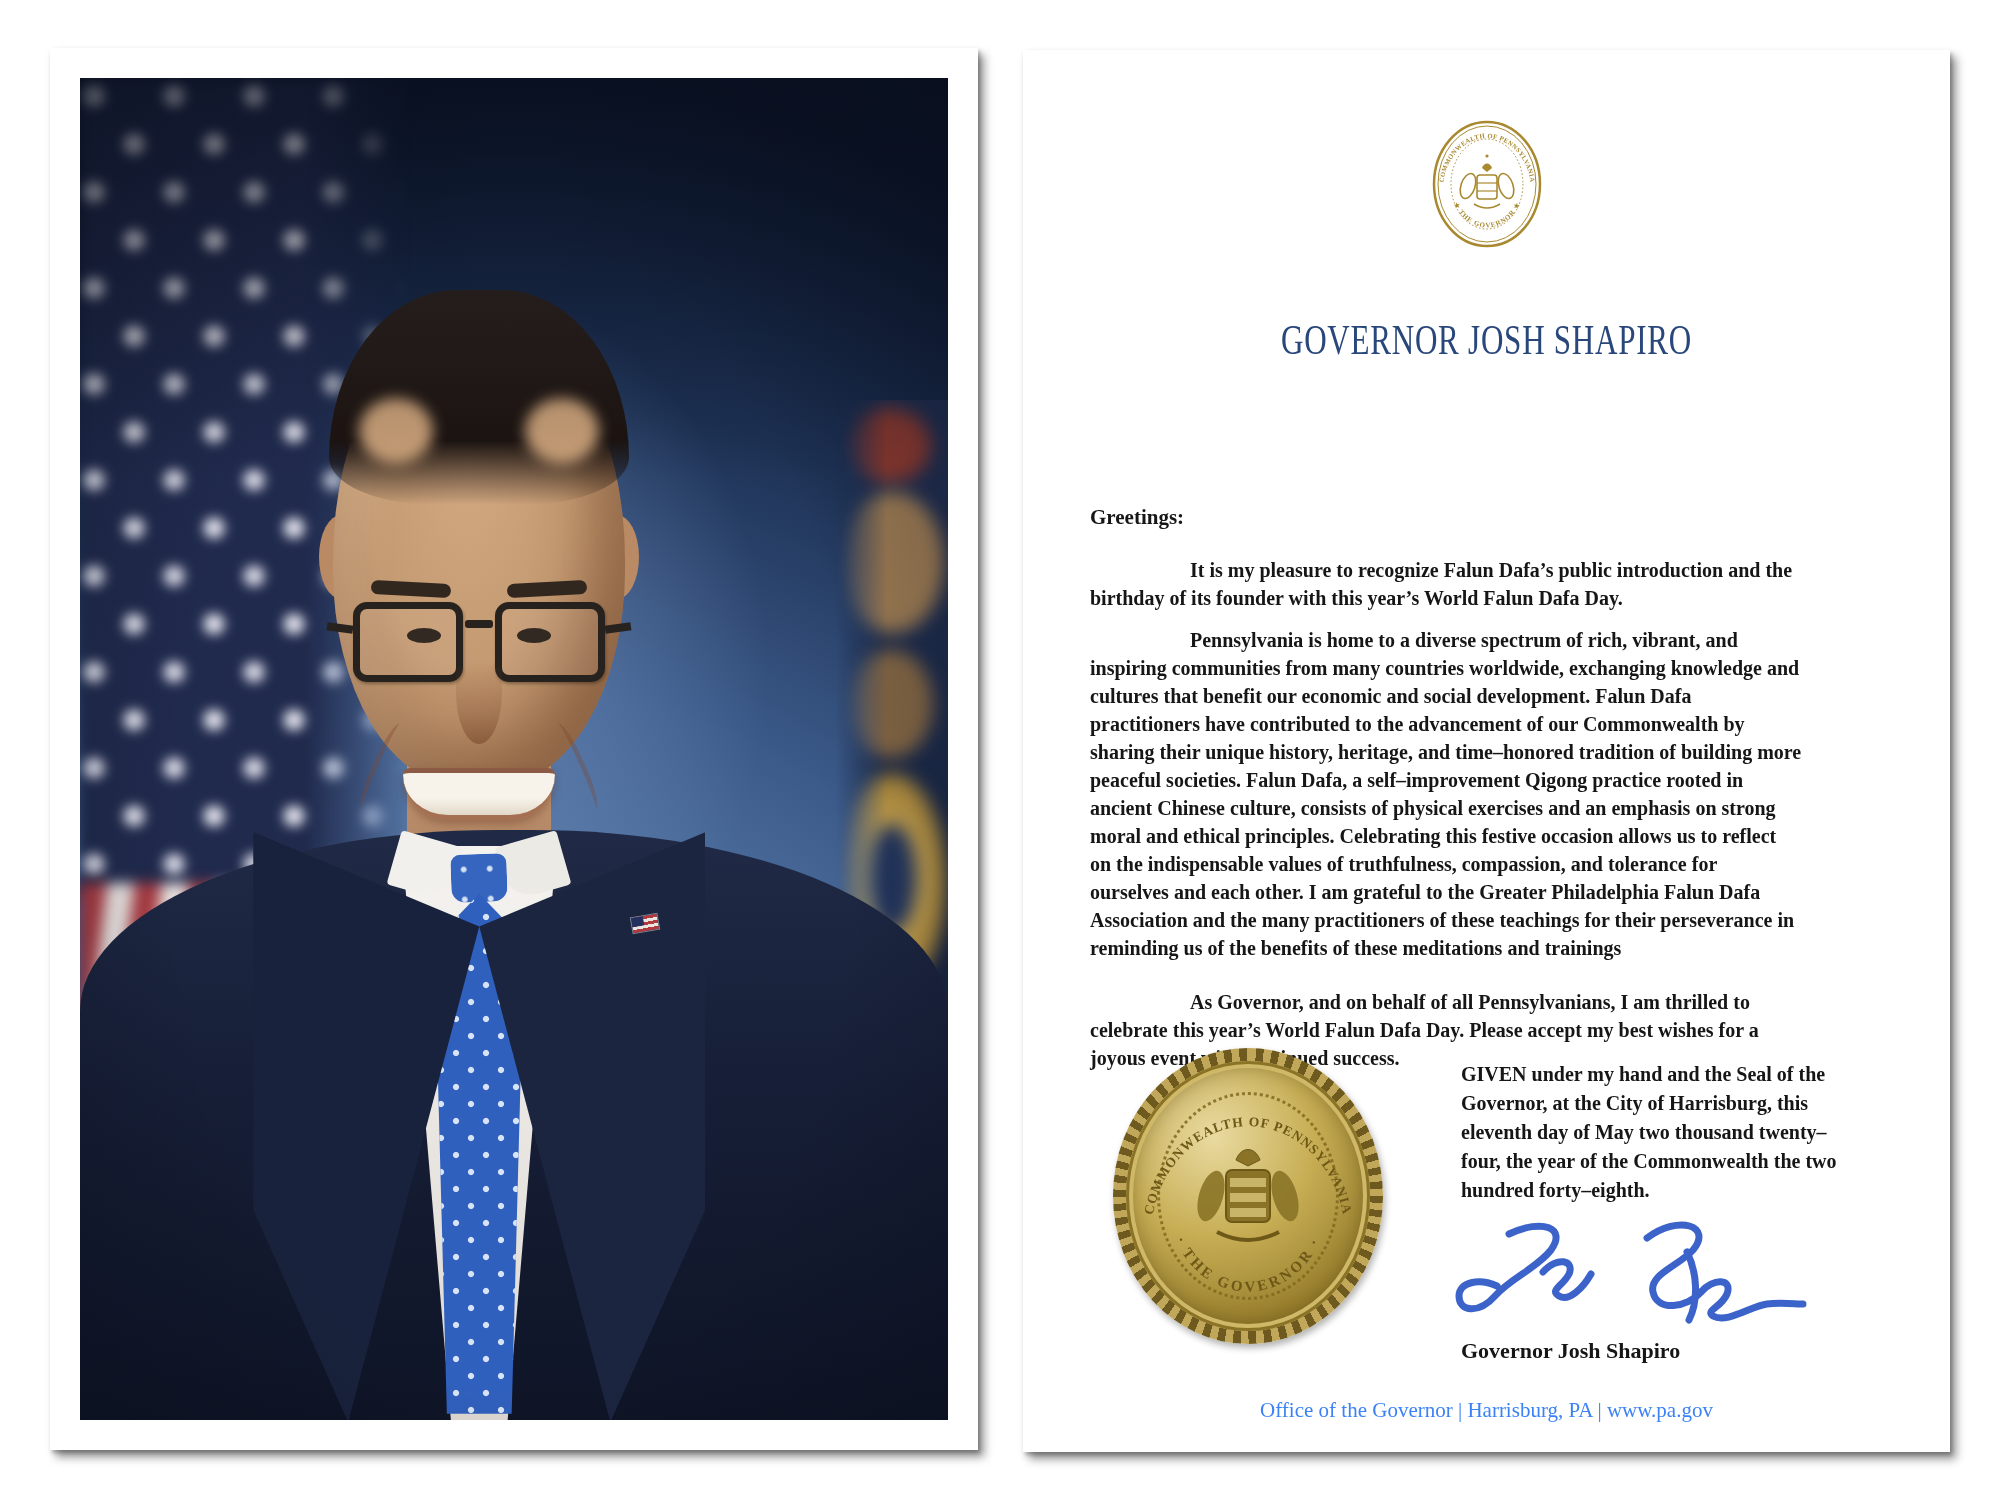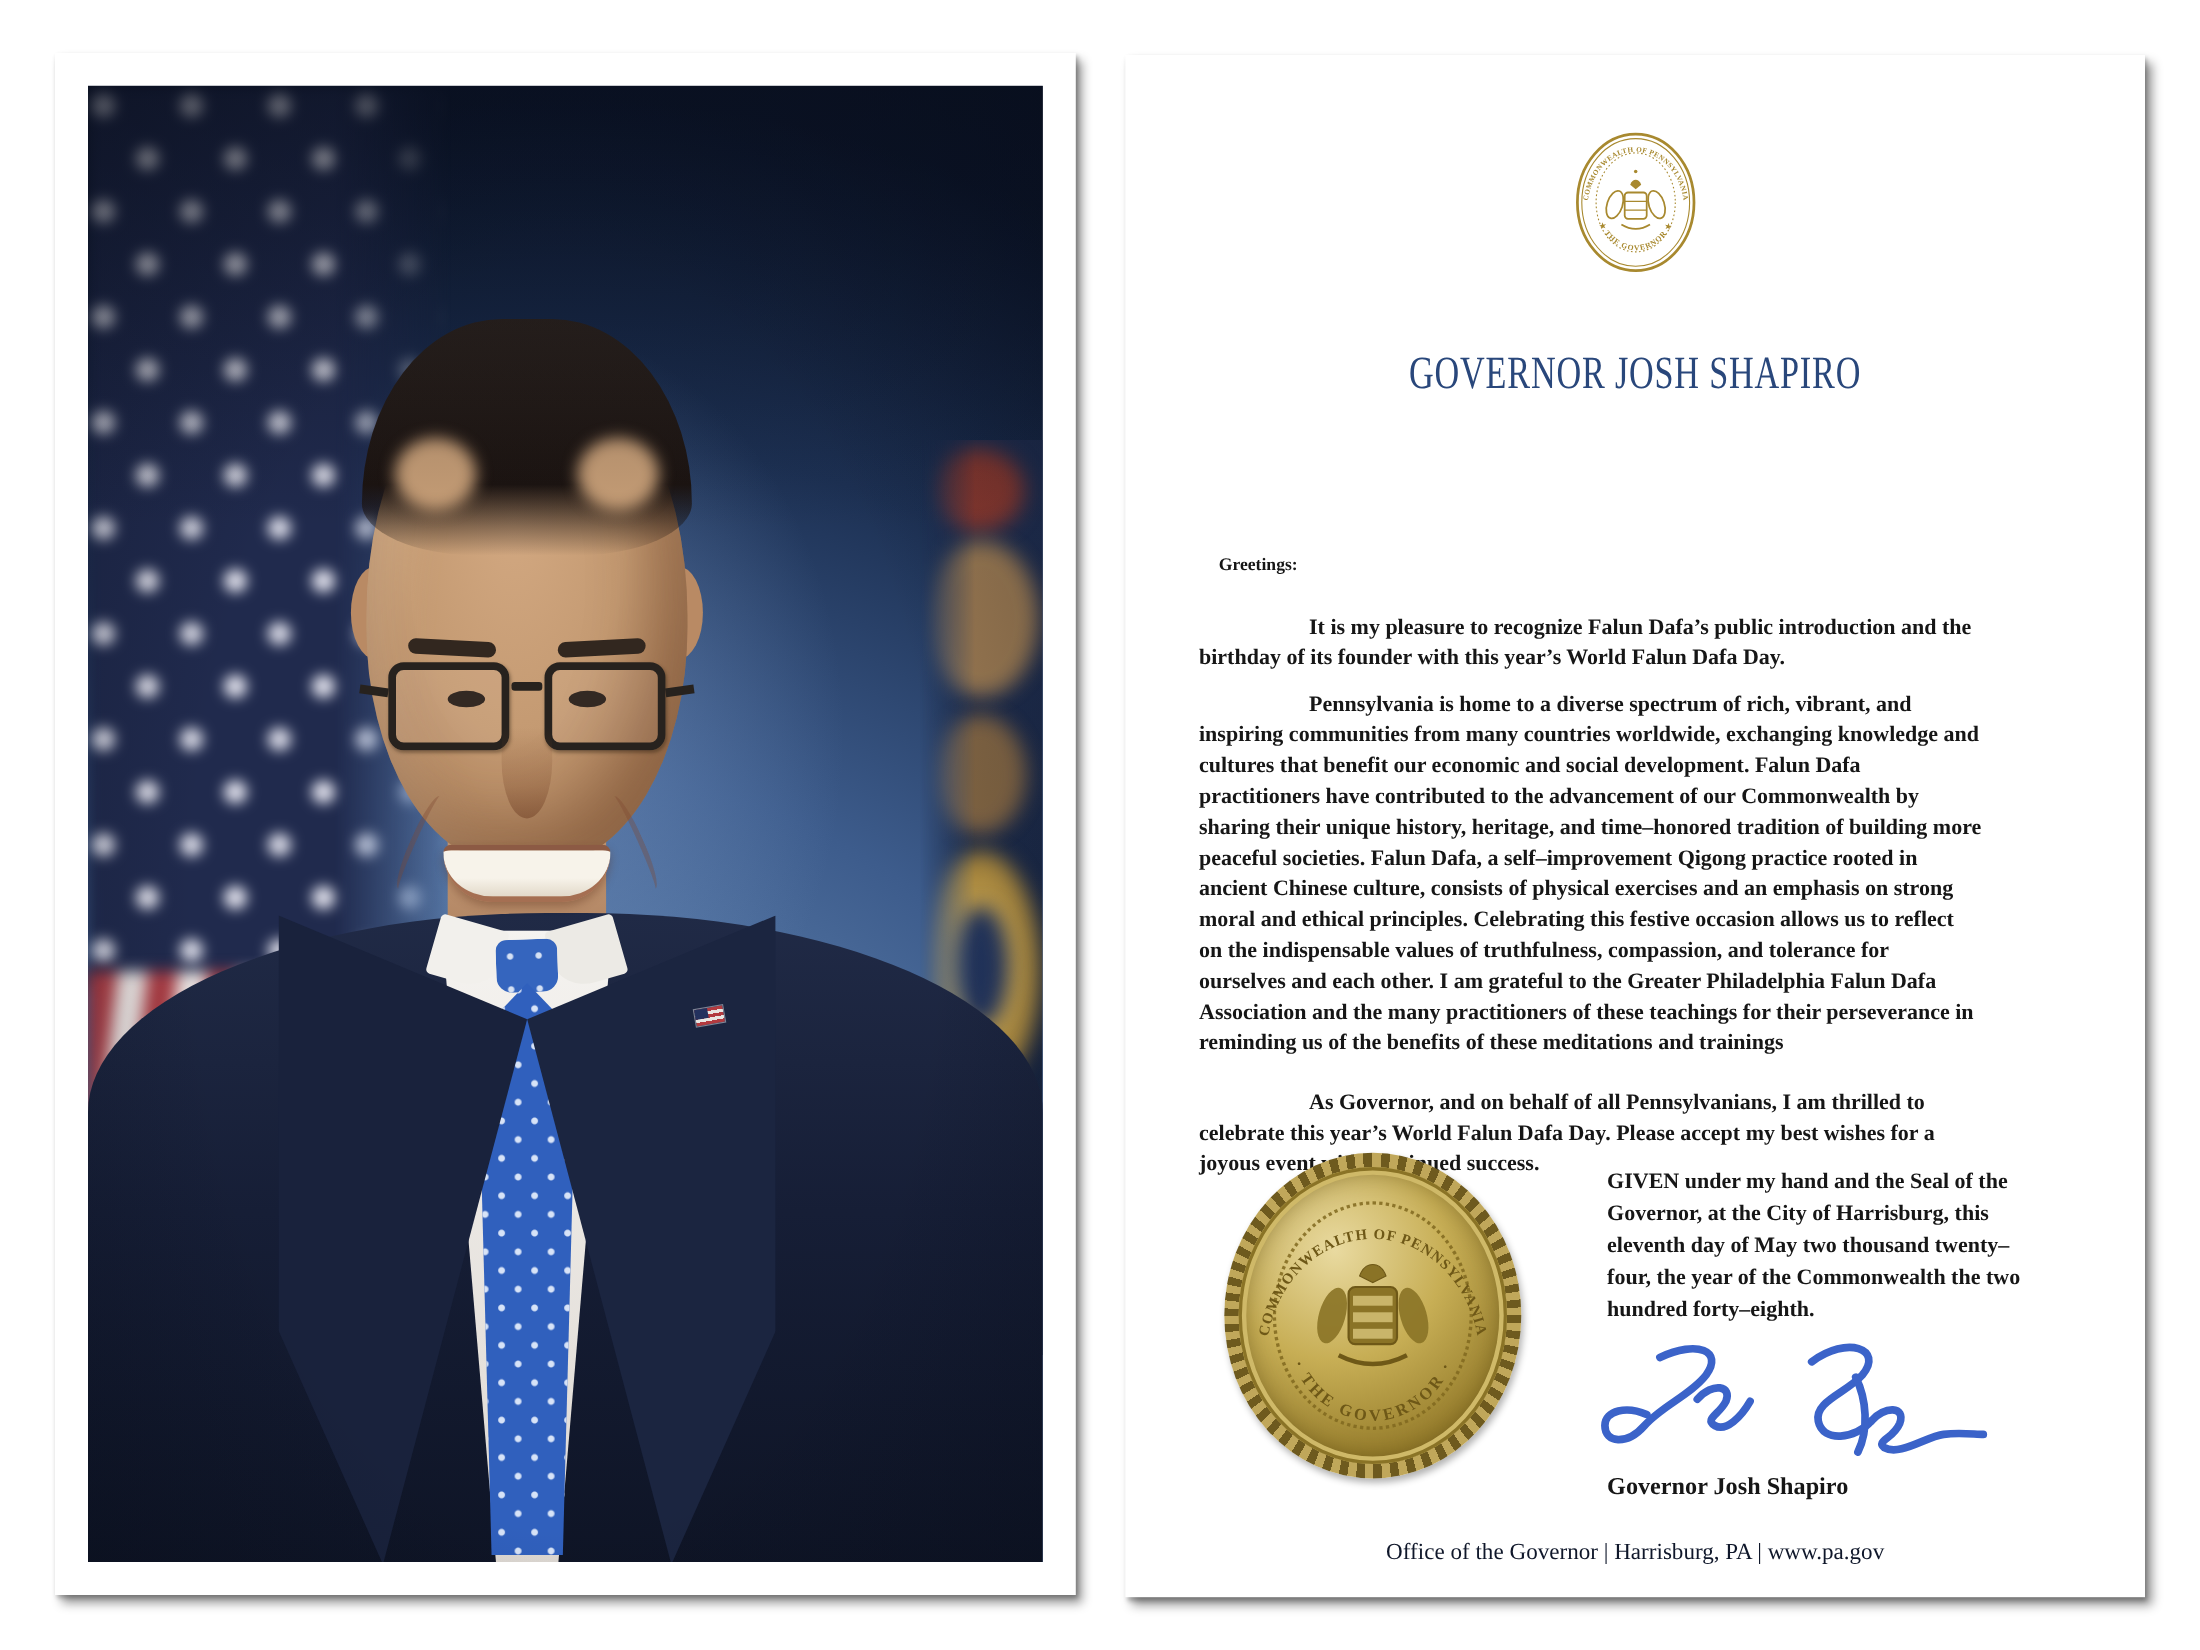--- a/index.html
+++ b/index.html
@@ -121,27 +121,27 @@
 
   
   .letter-page { color:#161616; }
   .abs { position:absolute; }
   .seal-top { left:409px; top:70px; width:110px; height:128px; }
   .letter-title { left:0; right:0; top:266px; text-align:center; color:#29477b;
                   font-size:42px; letter-spacing:1px; white-space:nowrap;
                   transform:scaleX(0.74); transform-origin:center; font-weight:400; }
   .letter-date { left:0; right:0; top:338px; text-align:center; font-weight:700; font-size:23px; }
   .addr { left:67px; top:382px; font-weight:700; font-size:21px; line-height:28px; white-space:pre-line; }
-  .salut { left:85px; top:455px; font-weight:700; font-size:16px; }
+  .salut { left:67px; top:455px; font-weight:700; font-size:21px; }
   .para { left:67px; width:812px; font-weight:700; font-size:20px; line-height:28px; white-space:pre-line; }
   .p1 { top:506px; } .p2 { top:576px; } .p3 { top:938px; }
   .given { left:438px; top:1010px; width:460px; font-weight:700; font-size:20px; line-height:29px; white-space:pre-line; }
   .sig { left:428px; top:1158px; width:360px; height:120px; }
   .signer { left:438px; top:1288px; font-weight:700; font-size:22px; }
-  .letter-footer { left:0; right:0; top:1348px; text-align:center; color:#0f172a; font-size:21px; }
+  .letter-footer { left:0; right:0; top:1348px; text-align:center; color:#3b82f6; font-size:21px; }
 
   
   .seal-foil { left:90px; top:998px; width:270px; height:296px; }
   .seal-foil .spikes { position:absolute; inset:0; border-radius:50%;
       background:repeating-conic-gradient(#c0a75a 0deg 3.1deg, #6e5a1e 3.1deg 6.2deg);
       box-shadow:2px 4px 7px rgba(0,0,0,0.3); }
   .seal-foil .disc { position:absolute; inset:13px; border-radius:50%;
       background:radial-gradient(circle at 36% 28%, #e9daa0 0%, #c7ae55 40%, #99802e 75%, #7c6320 100%);
       box-shadow:inset 0 0 0 3px #8a7326, inset 0 0 0 7px #cfb968, inset 0 0 26px rgba(58,44,6,0.55); }
   .seal-foil .bead { position:absolute; inset:44px; border-radius:50%; border:3px dotted #81691f; opacity:.85; }

